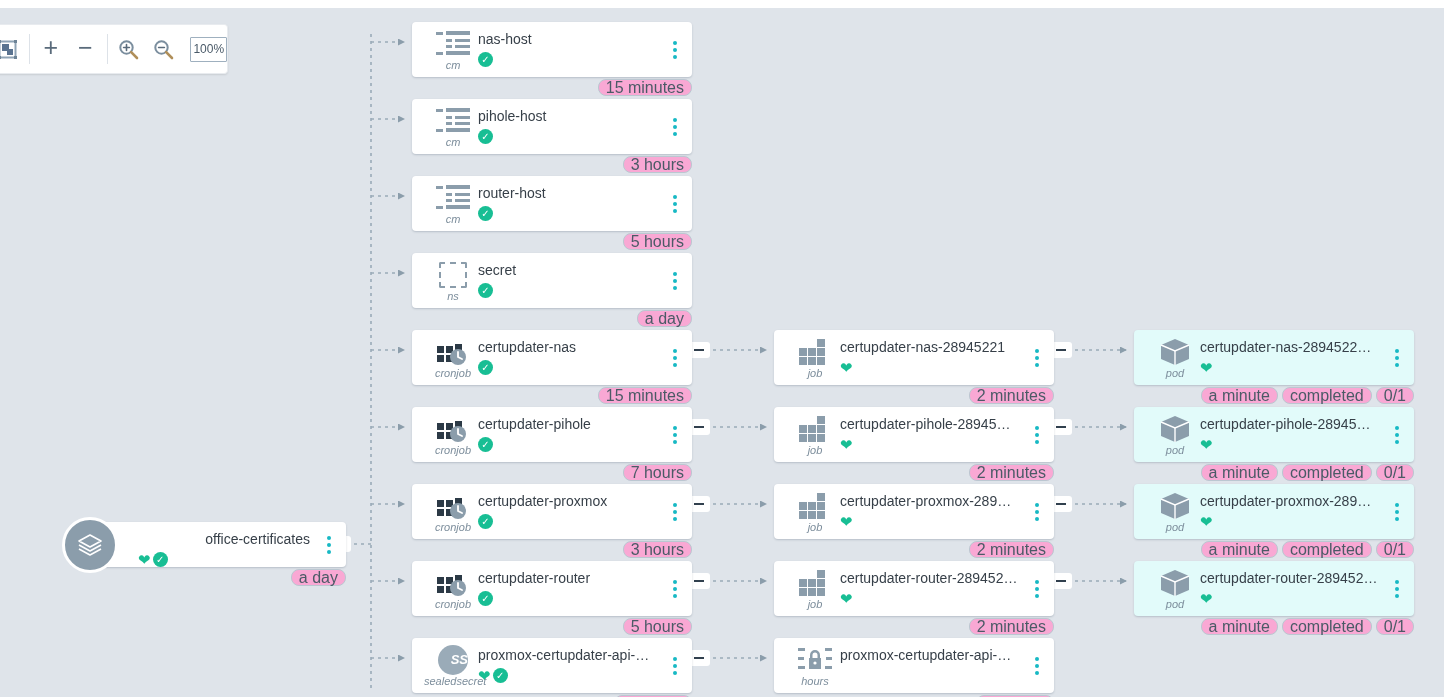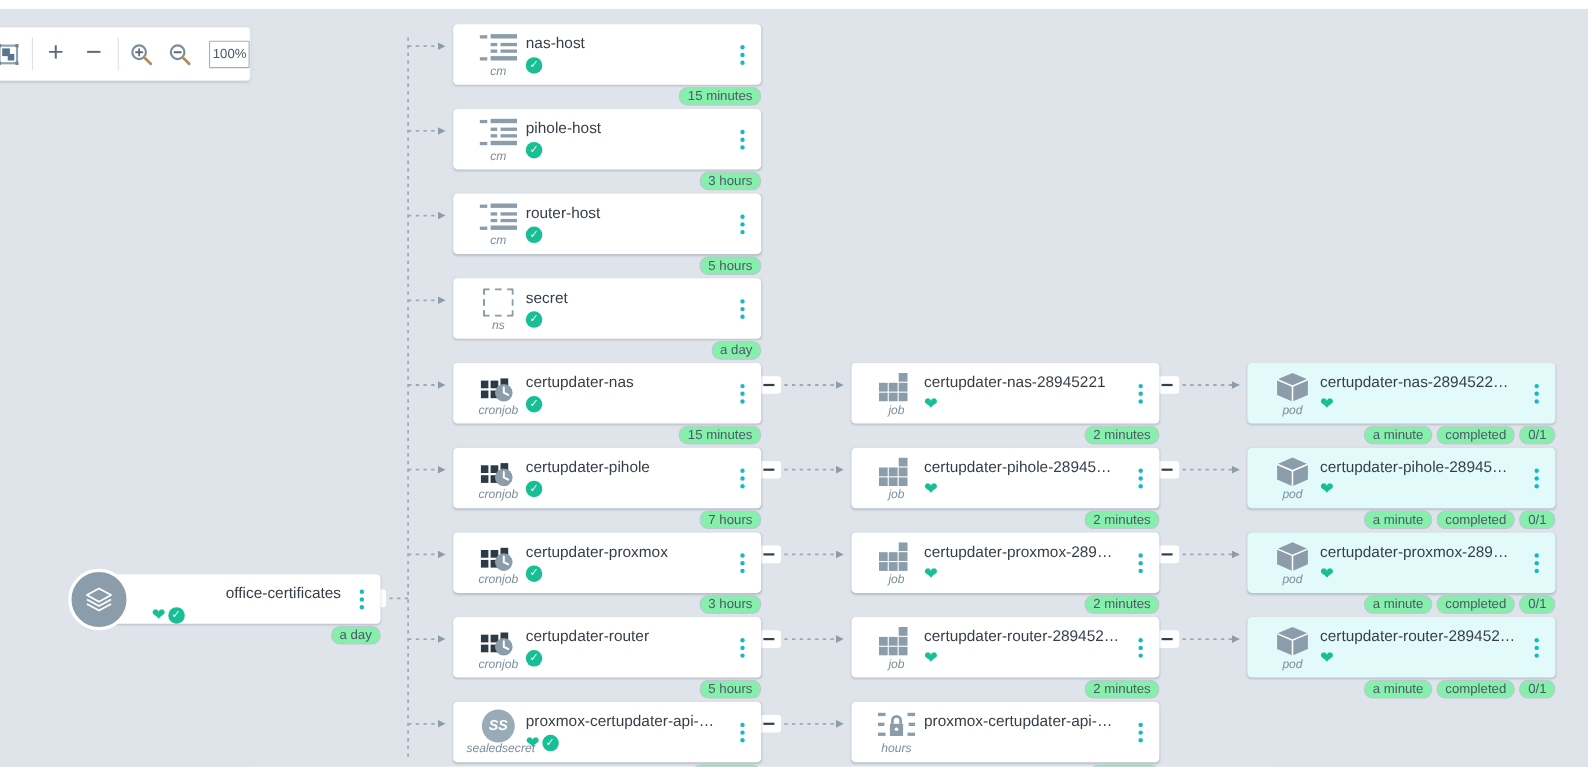--- a/index.html
+++ b/index.html
@@ -160,23 +160,23 @@
   .n-tags {
     position: absolute;
     right: 0; top: 100%;
     margin-top: 2px;
     display: flex;
     gap: 4px;
     justify-content: flex-end;
     z-index: 11;
   }
   .tag {
-    background: #86efac;
+    background: #f9a8d4;
     color: #4b5a66;
-    font-size: 12px;
+    font-size: 16px;
     line-height: 15px;
     padding: 0 7px;
     border-radius: 8px;
     border: 1px solid #bbc7d1;
     white-space: nowrap;
   }
 
   
   .heart {
     color: #18be94;
@@ -206,21 +206,21 @@
   .ic-pod { width: 34px; height: 30px; }
   .ic-secret { width: 34px; height: 28px; }
   .ic-ss {
     width: 30px; height: 30px;
     border-radius: 50%;
     background: #9aabb8;
     color: #ffffff;
     font-size: 13px;
     font-weight: bold;
     line-height: 30px;
-    text-align: center;
+    text-align: right;
   }
 
   
   .root-avatar {
     position: absolute;
     left: -26px; top: 50%;
     transform: translateY(-50%);
     width: 56px; height: 56px;
     border-radius: 50%;
     background: #8b9dab;

